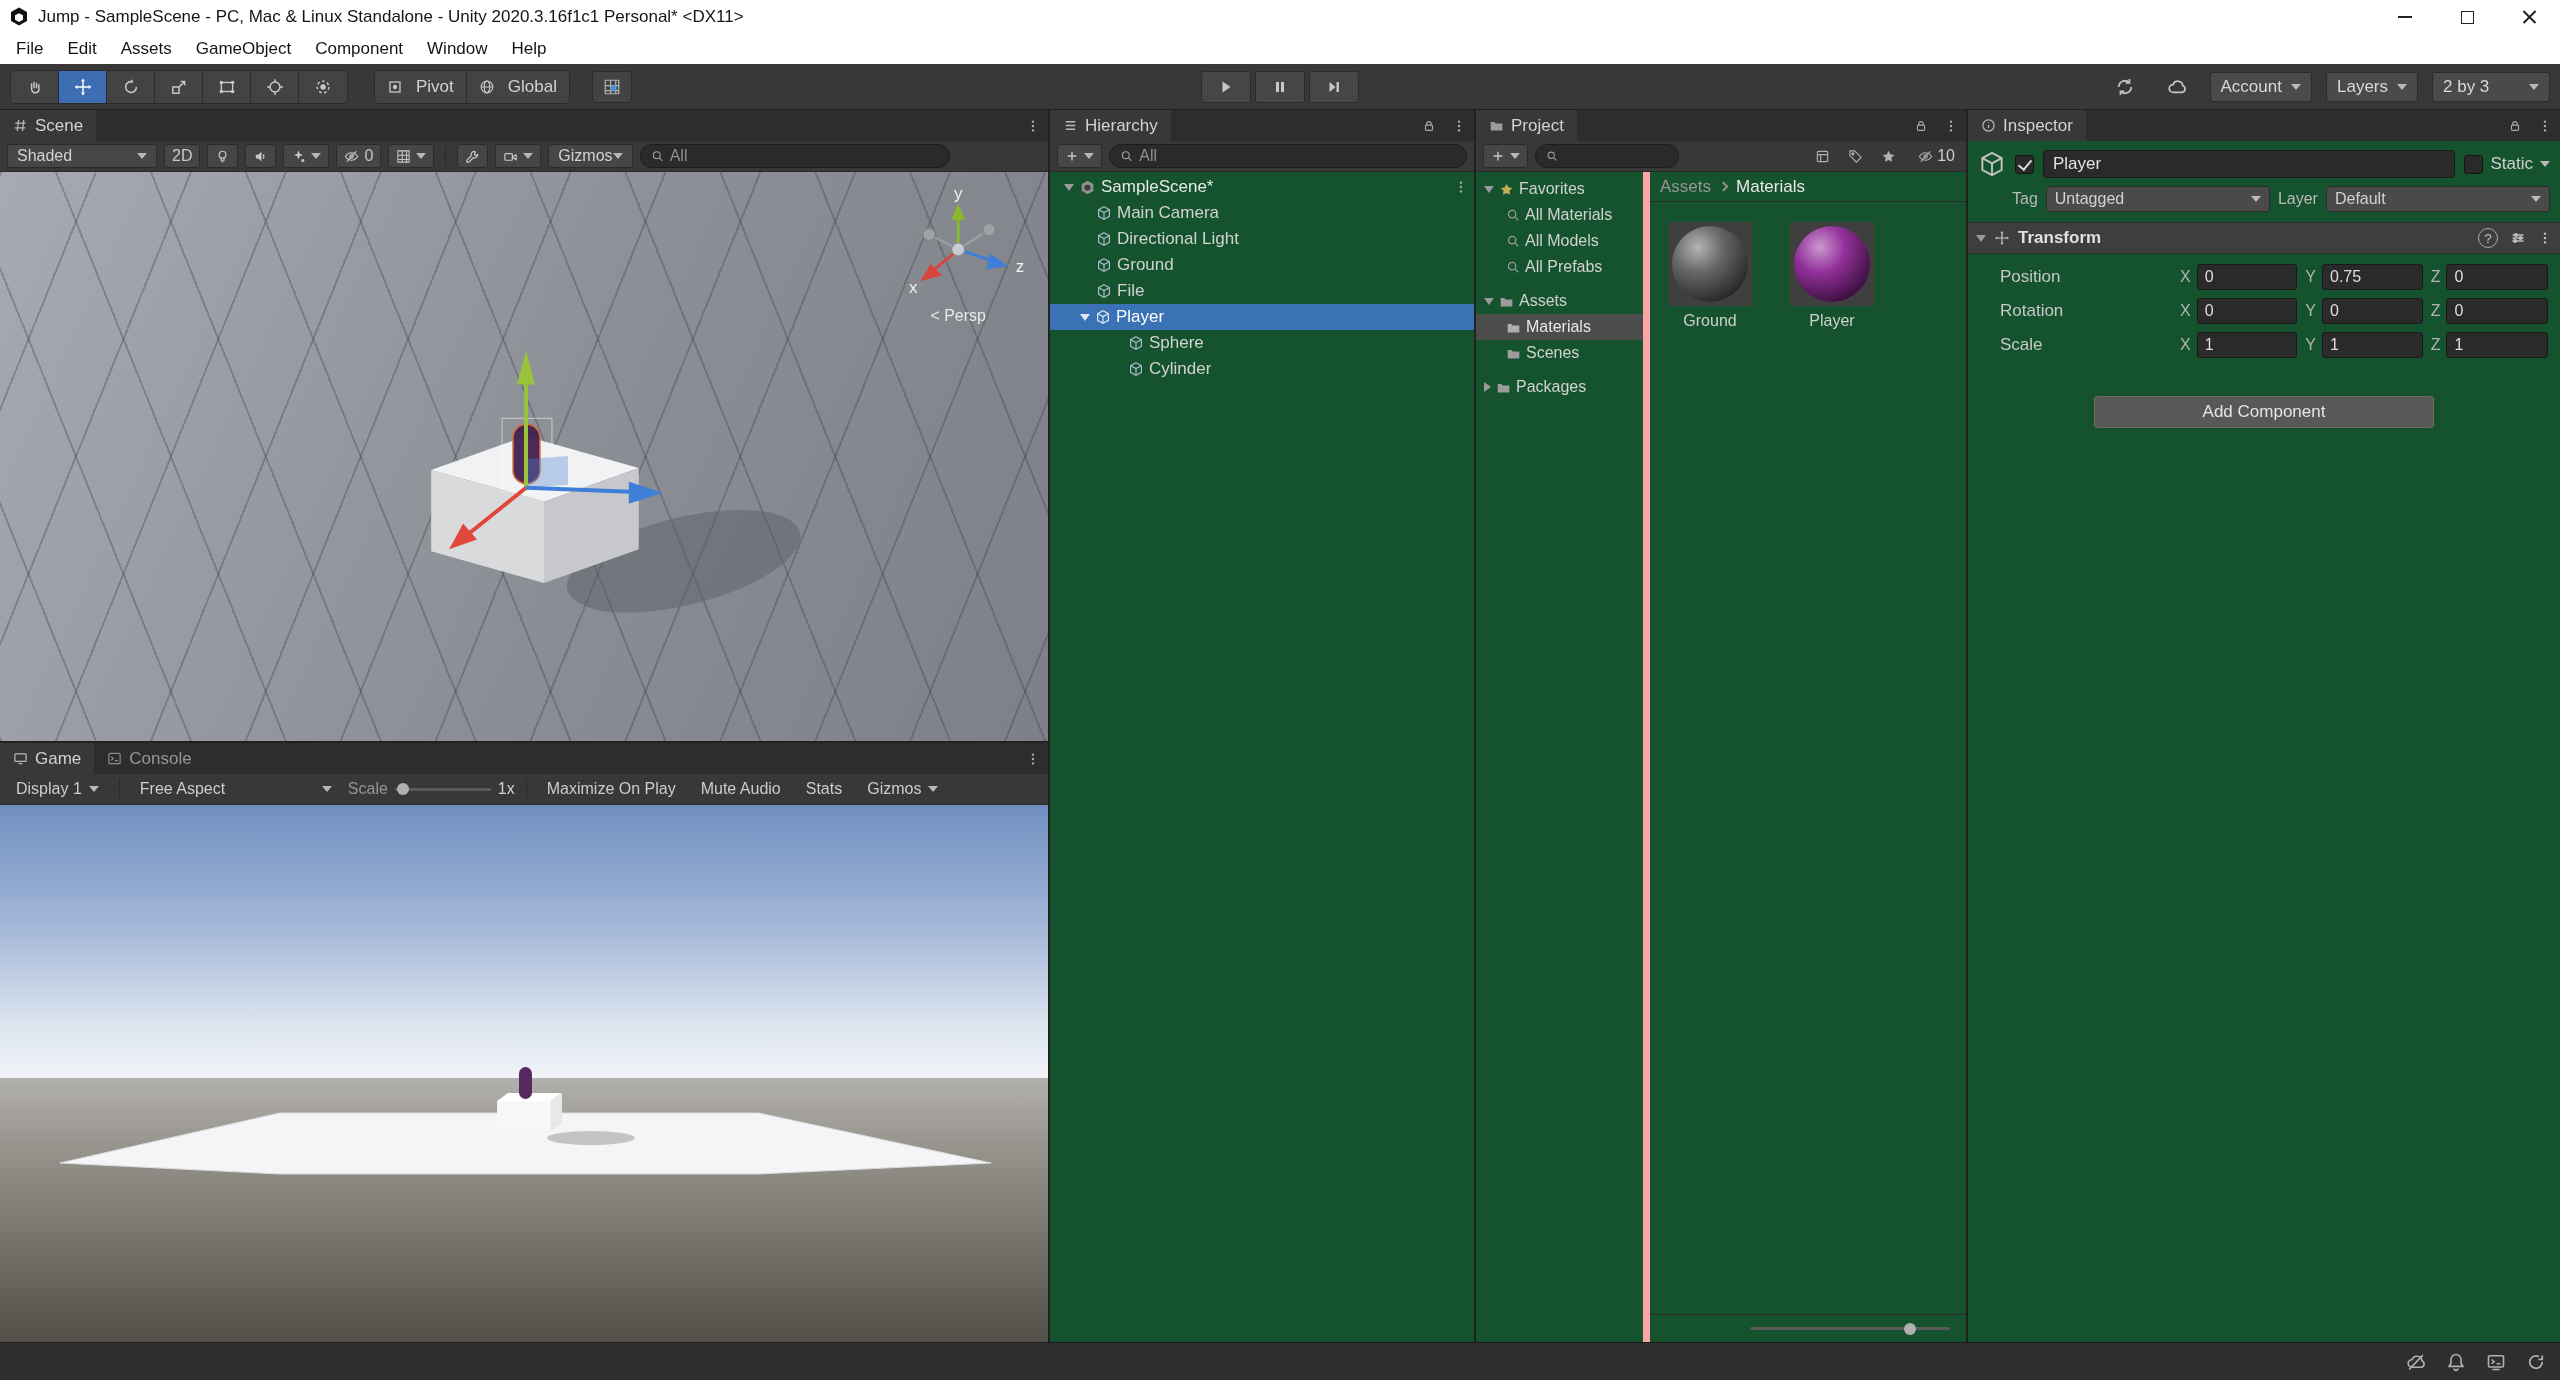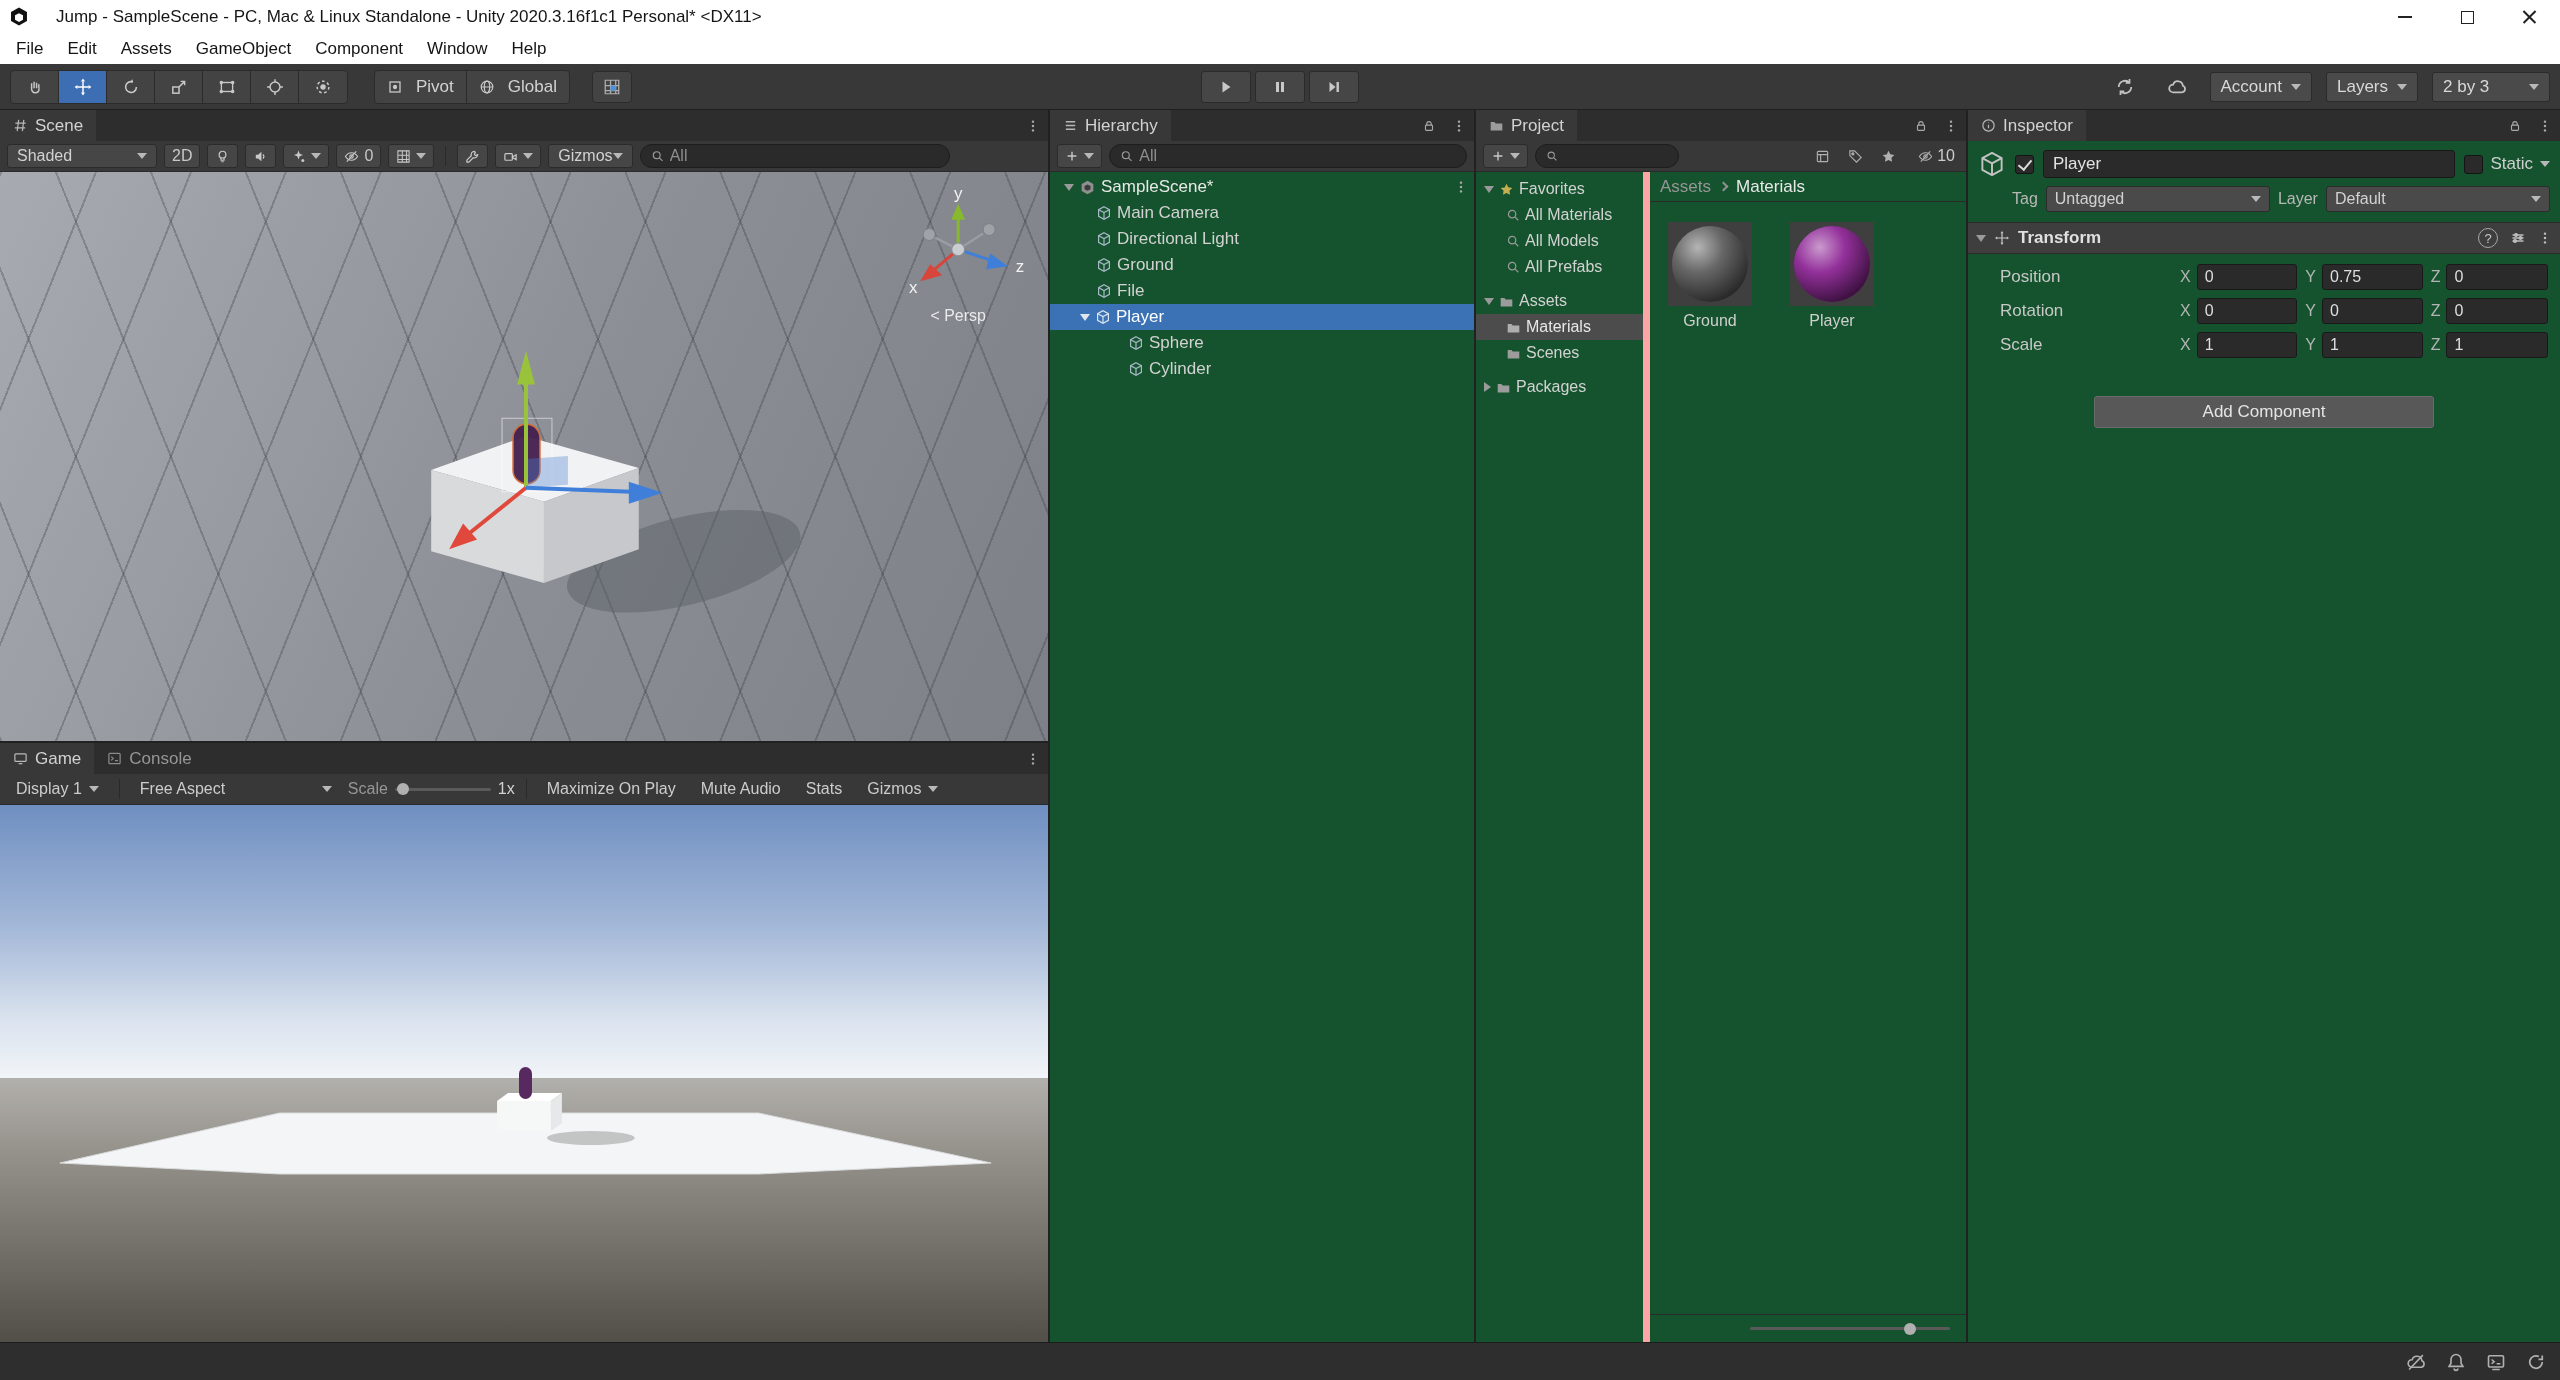--- a/index.html
+++ b/index.html
@@ -1,20 +1,20 @@
 <!DOCTYPE html>
 <html><head>
 <meta charset="utf-8">
 <style>
   *{margin:0;padding:0;box-sizing:border-box;font-family:"Liberation Sans",sans-serif;}
   html,body{width:2560px;height:1380px;overflow:hidden;background:#282828;}
   .app{width:2560px;height:1380px;display:flex;flex-direction:column;font-size:17px;color:#d2d2d2;cursor:default;}
 
   
-  .titlebar{height:34px;background:#ffffff;color:#151515;display:flex;align-items:center;flex:none;gap:18px;}
+  .titlebar{height:34px;background:#ffffff;color:#151515;display:flex;align-items:center;flex:none;}
   .titlebar .logo{width:22px;height:22px;margin:0 8px 0 8px;}
   .title-text{font-size:17px;white-space:nowrap;}
   .win-controls{margin-left:auto;display:flex;height:100%;}
   .win-btn{width:62px;height:100%;display:flex;align-items:center;justify-content:center;}
   .ic-min{width:14px;height:2px;background:#222;}
   .ic-max{width:13px;height:13px;border:1.5px solid #222;}
   .ic-close{position:relative;width:15px;height:15px;}
   .ic-close::before,.ic-close::after{content:"";position:absolute;left:-1px;top:6px;width:17px;height:1.8px;background:#222;}
   .ic-close::before{transform:rotate(45deg);} .ic-close::after{transform:rotate(-45deg);}
   .menubar{height:30px;background:#ffffff;color:#151515;display:flex;align-items:center;padding-left:4px;flex:none;}

